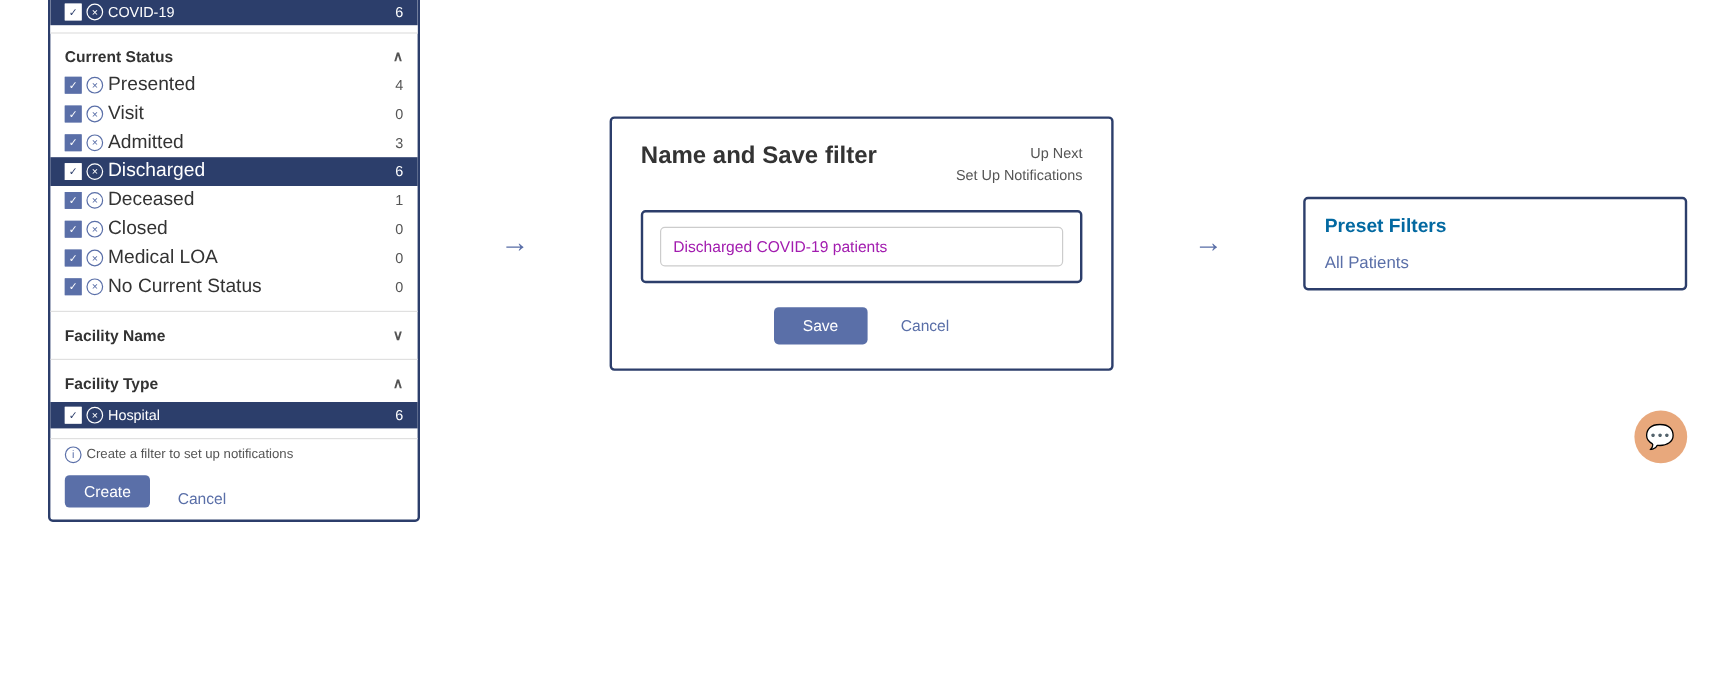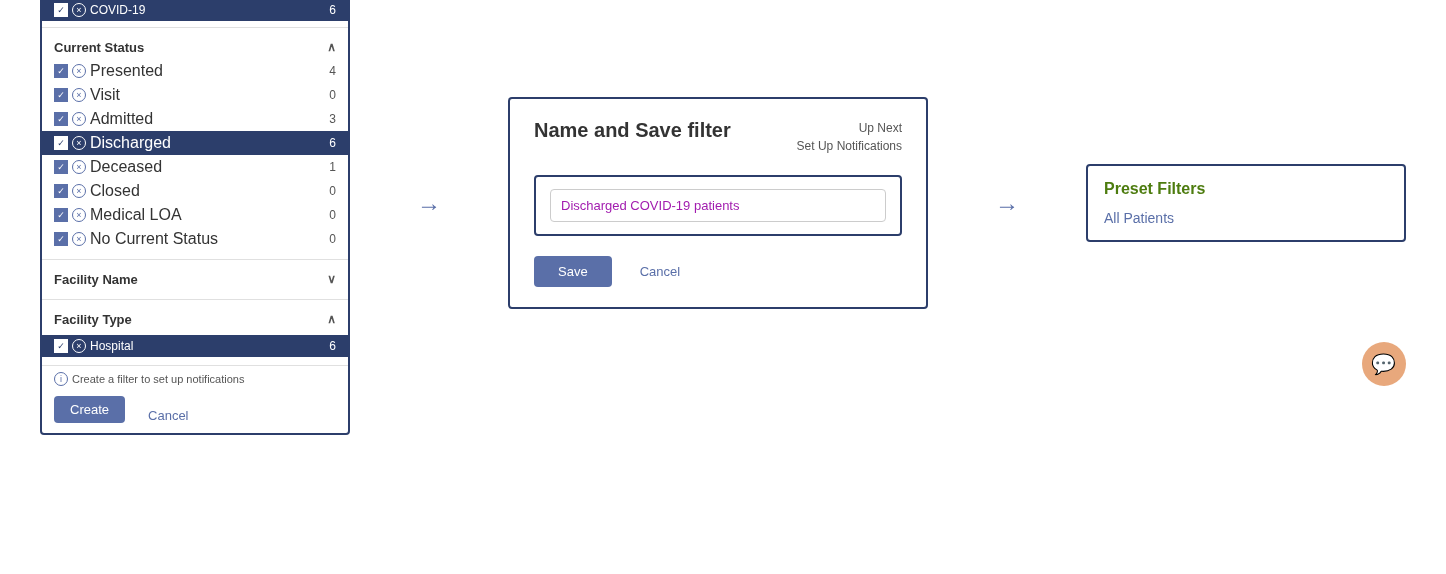--- a/index.html
+++ b/index.html
@@ -309,21 +309,21 @@
       border-radius: 4px;
       padding: 8px 10px;
       font-size: 13px;
       color: #a21caf;
       outline: none;
     }
 
     .modal-actions {
       display: flex;
       gap: 28px;
-      justify-content: flex-start;
+      justify-content: center;
     }
 
     .save-btn {
       background: #5a6fa8;
       color: #fff;
       border: none;
       border-radius: 4px;
       padding: 8px 24px;
       font-size: 13px;
       cursor: pointer;
@@ -346,21 +346,21 @@
     .preset-filters-box {
       border: 2px solid #2c3e6b;
       border-radius: 4px;
       background: #fff;
       margin-bottom: 0;
     }
 
     .preset-title {
       font-size: 16px;
       font-weight: bold;
-      color: #4d7c0f;
+      color: #0369a1;
       padding: 14px 16px 8px 16px;
     }
 
     .all-patients-link {
       color: #5a6fa8;
       font-size: 14px;
       padding: 4px 16px 14px 16px;
       display: block;
       cursor: pointer;
     }

